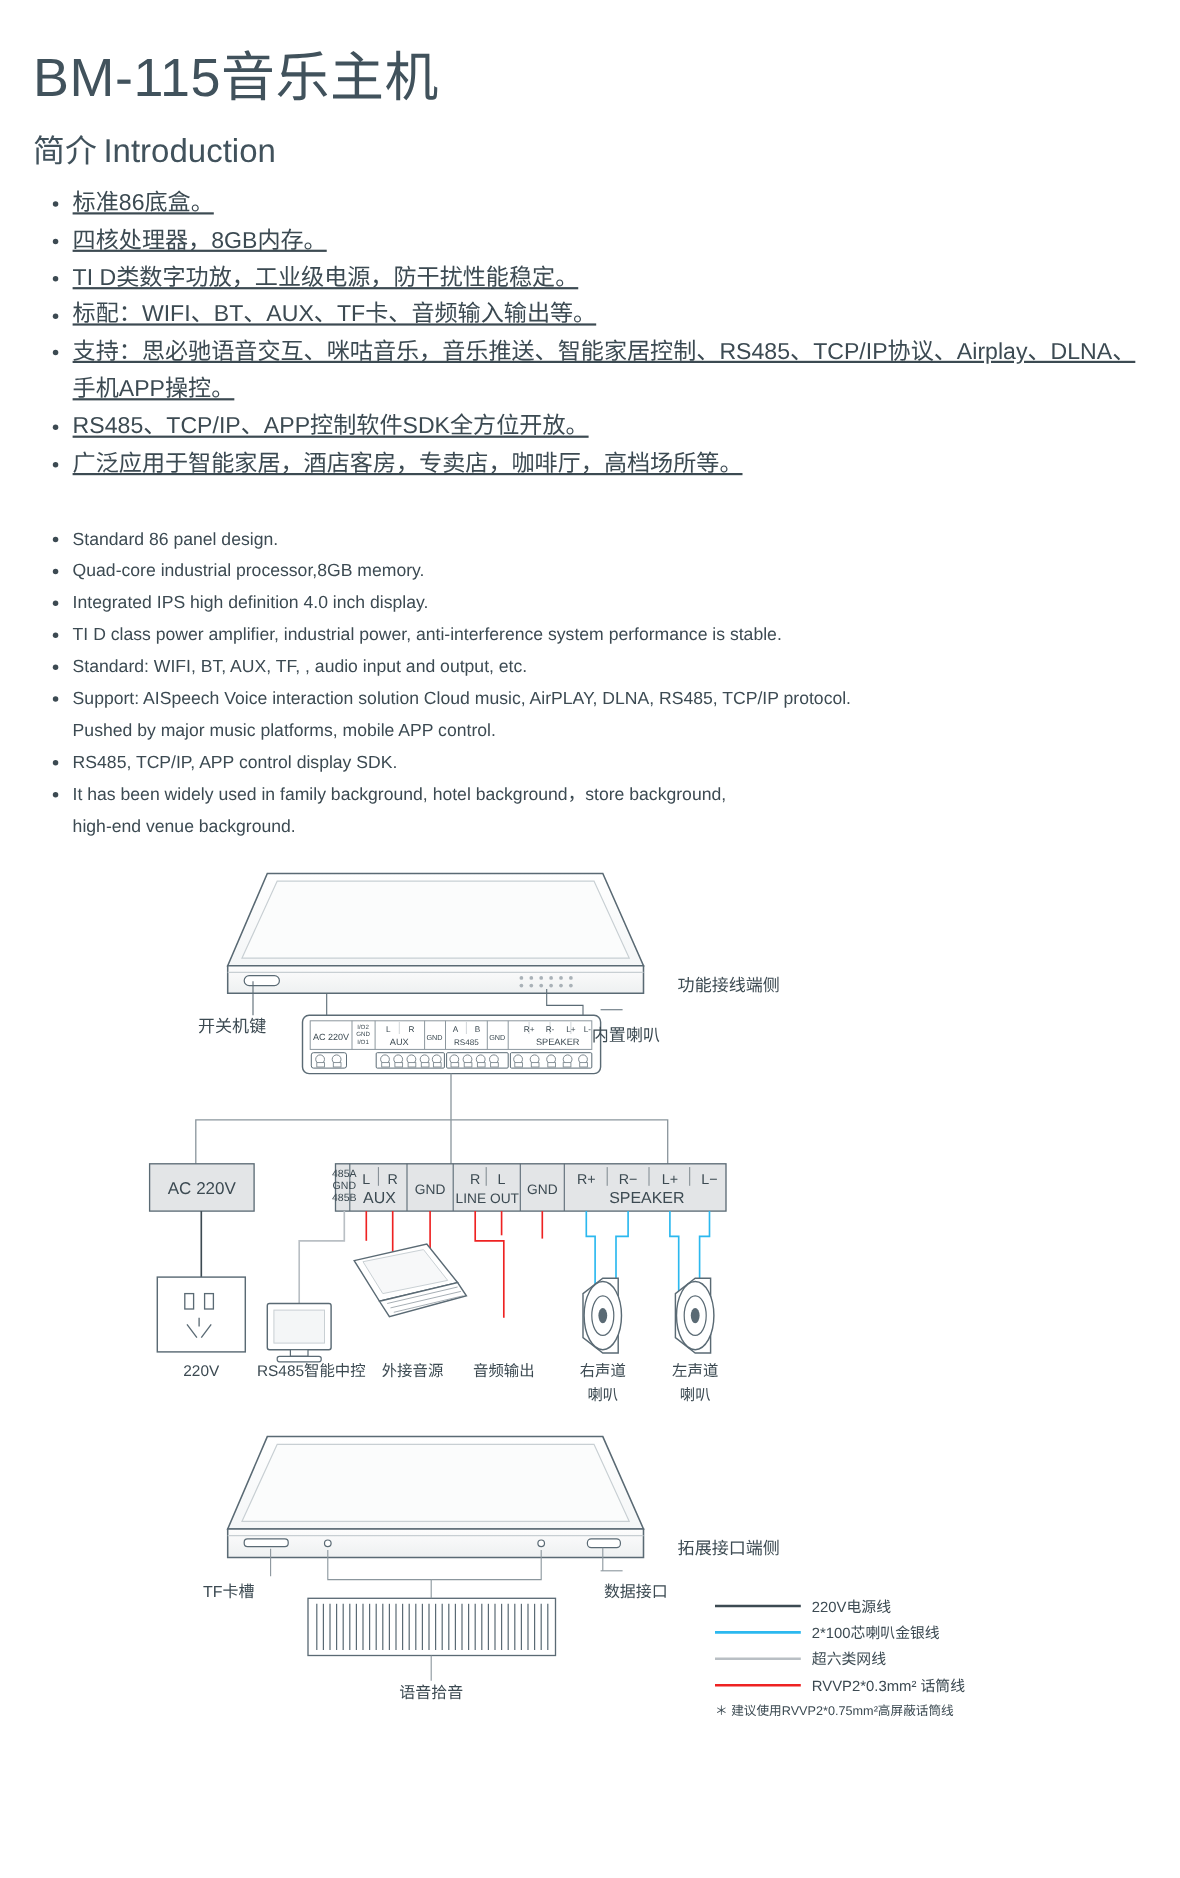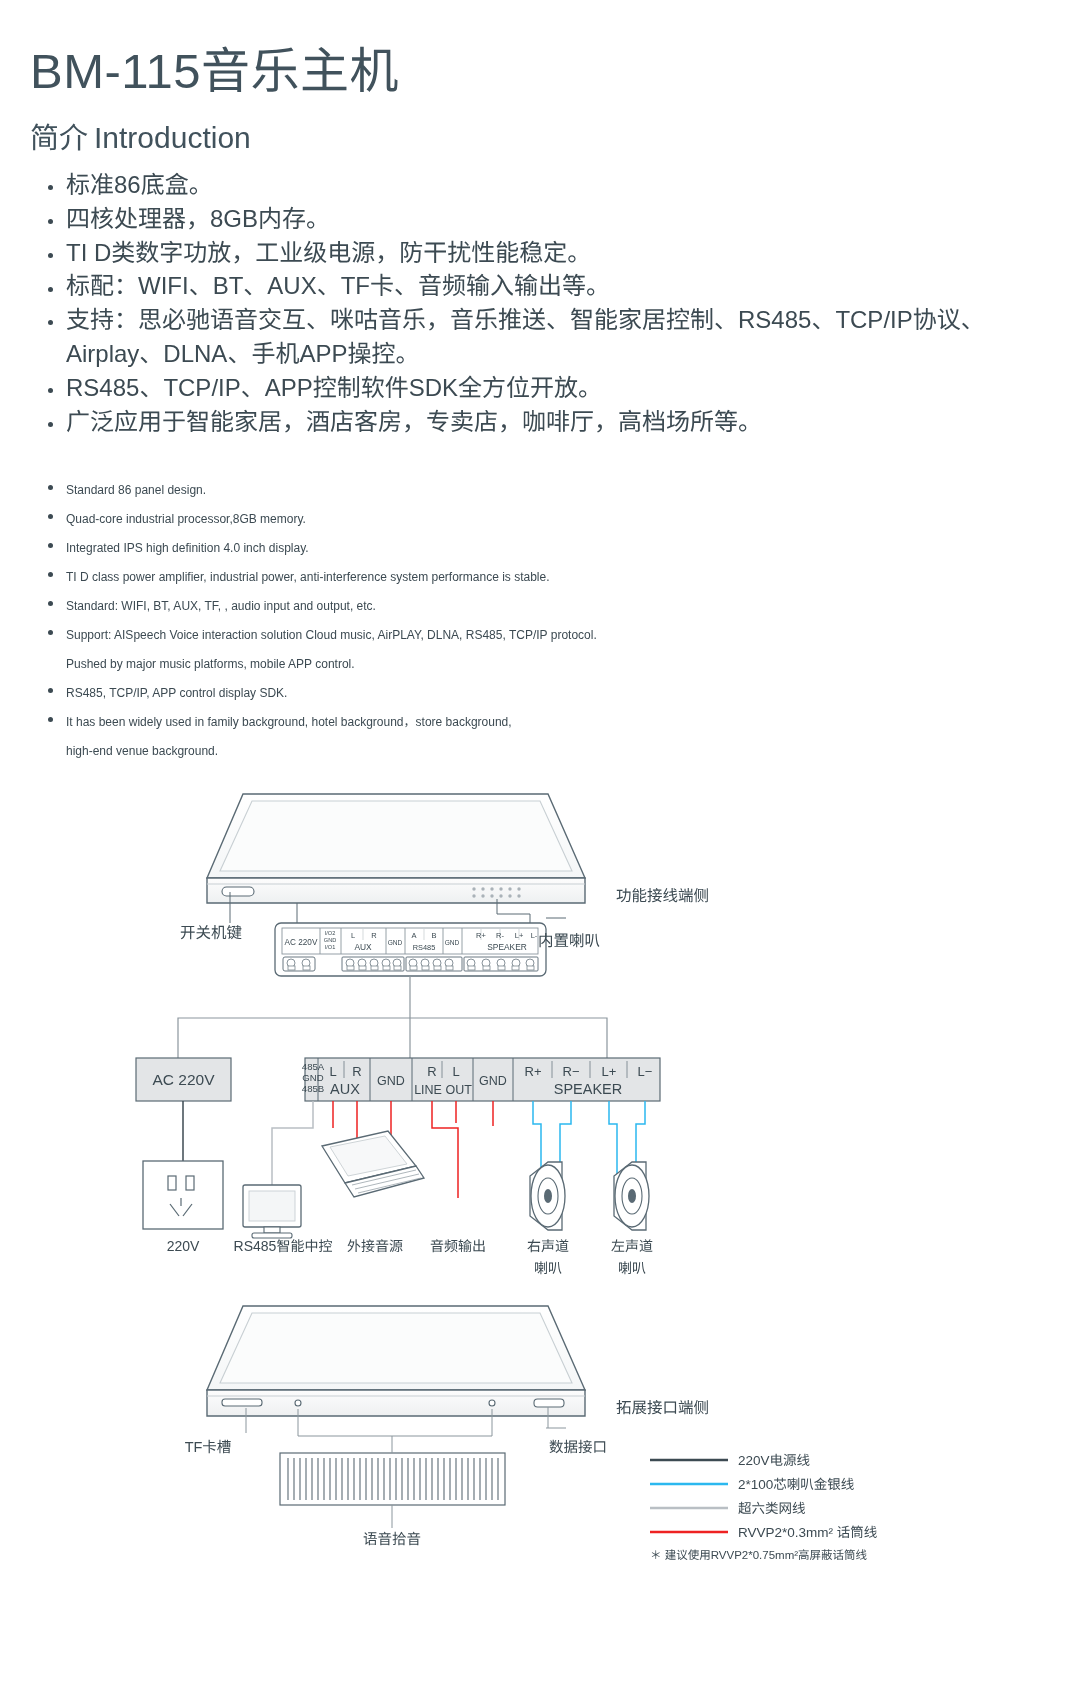--- a/index.html
+++ b/index.html
@@ -29,23 +29,23 @@
   ul.blist{list-style:none;margin:0;padding:0;}
   ul.blist li{
     position:relative; padding-left:36px; margin:0;
     color:#3c4a52;
   }
   ul.blist li::before{
     content:""; position:absolute; left:18px; top:.72em;
     width:5px;height:5px;border-radius:50%;background:#3c4a52;
   }
   .cn-list{position:absolute; left:30px; top:140px; width:1010px;}
-  .cn-list li{font-size:24px; line-height:33.8px;}
+  .cn-list li{font-size:21px; line-height:33.8px;text-decoration:underline;}
   .en-list{position:absolute; left:30px; top:448px; width:1010px;}
-  .en-list li{font-size:12px; line-height:29px;}
+  .en-list li{font-size:16px; line-height:29px;}
   .en-list li .l2{display:block;}
 
   
   .diagram{position:absolute; left:0; top:740px; width:1073px; height:960px;}
   svg{display:block;}
 
   .lbl{font-family:"Liberation Sans","DejaVu Sans",sans-serif;fill:#3c4a52;}
 </style>
 </head>
 <body>

